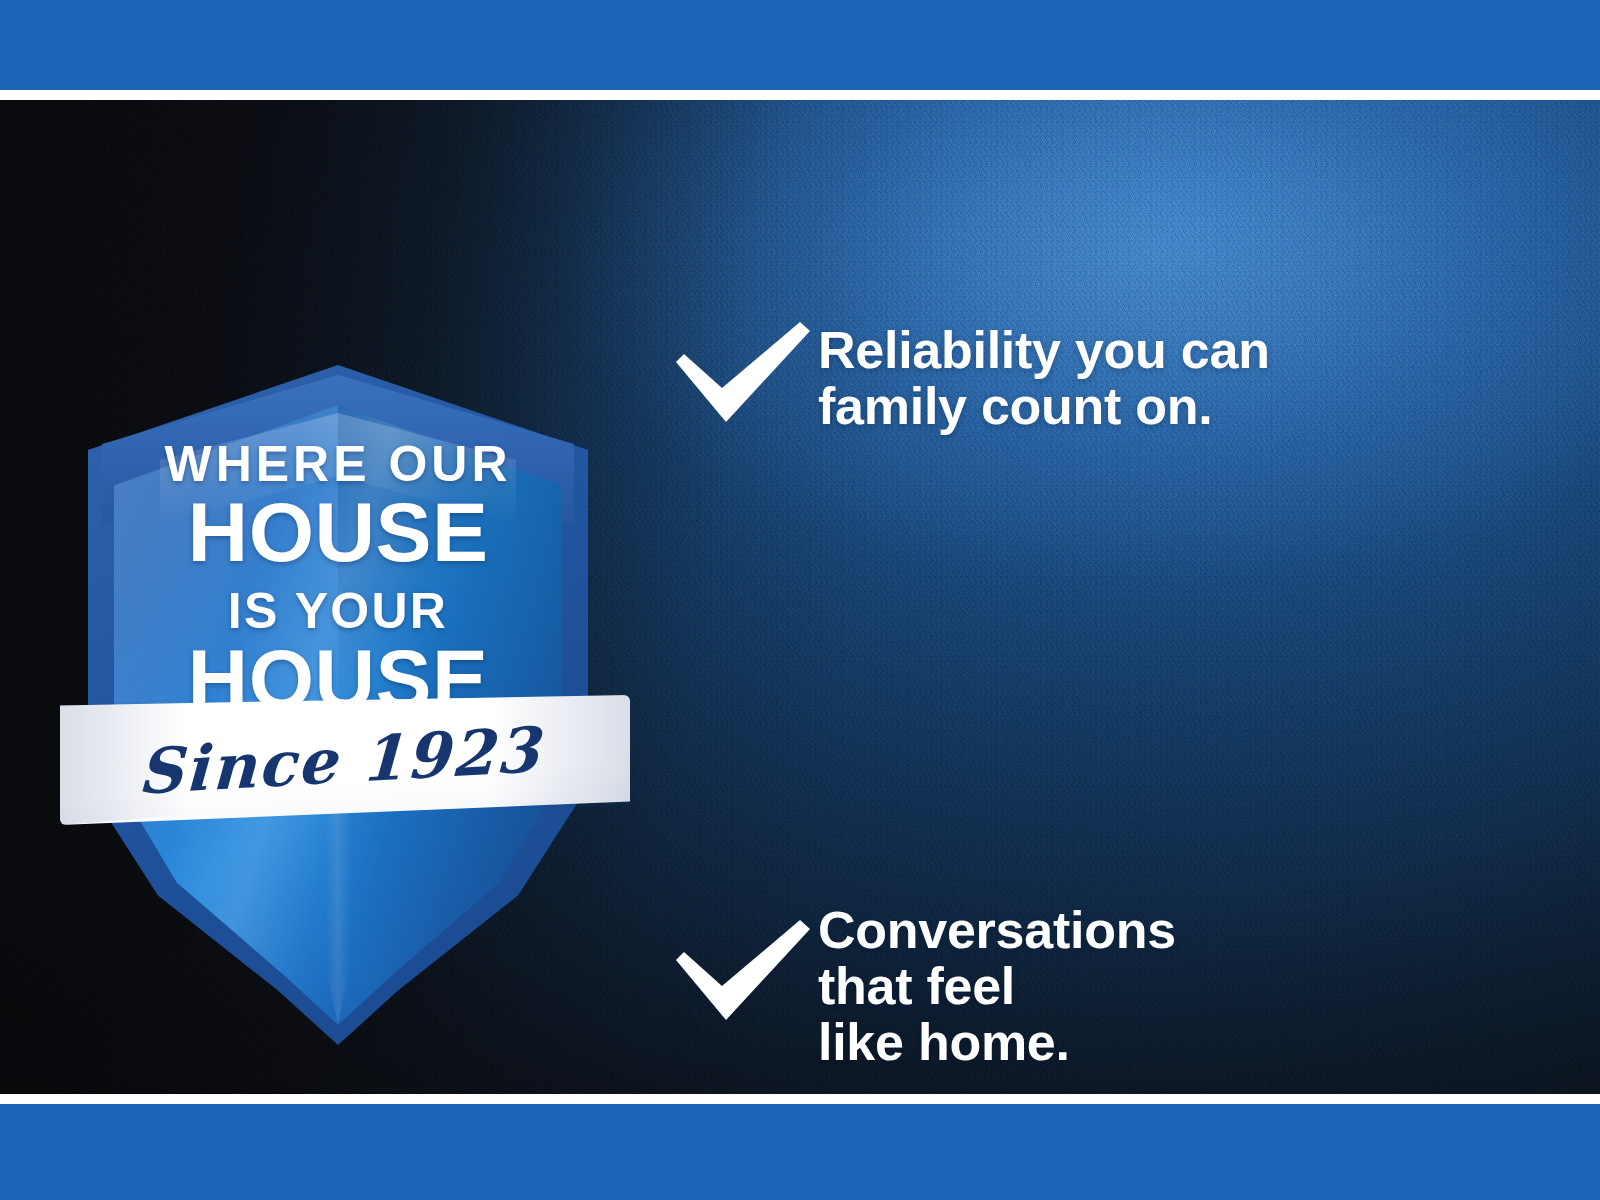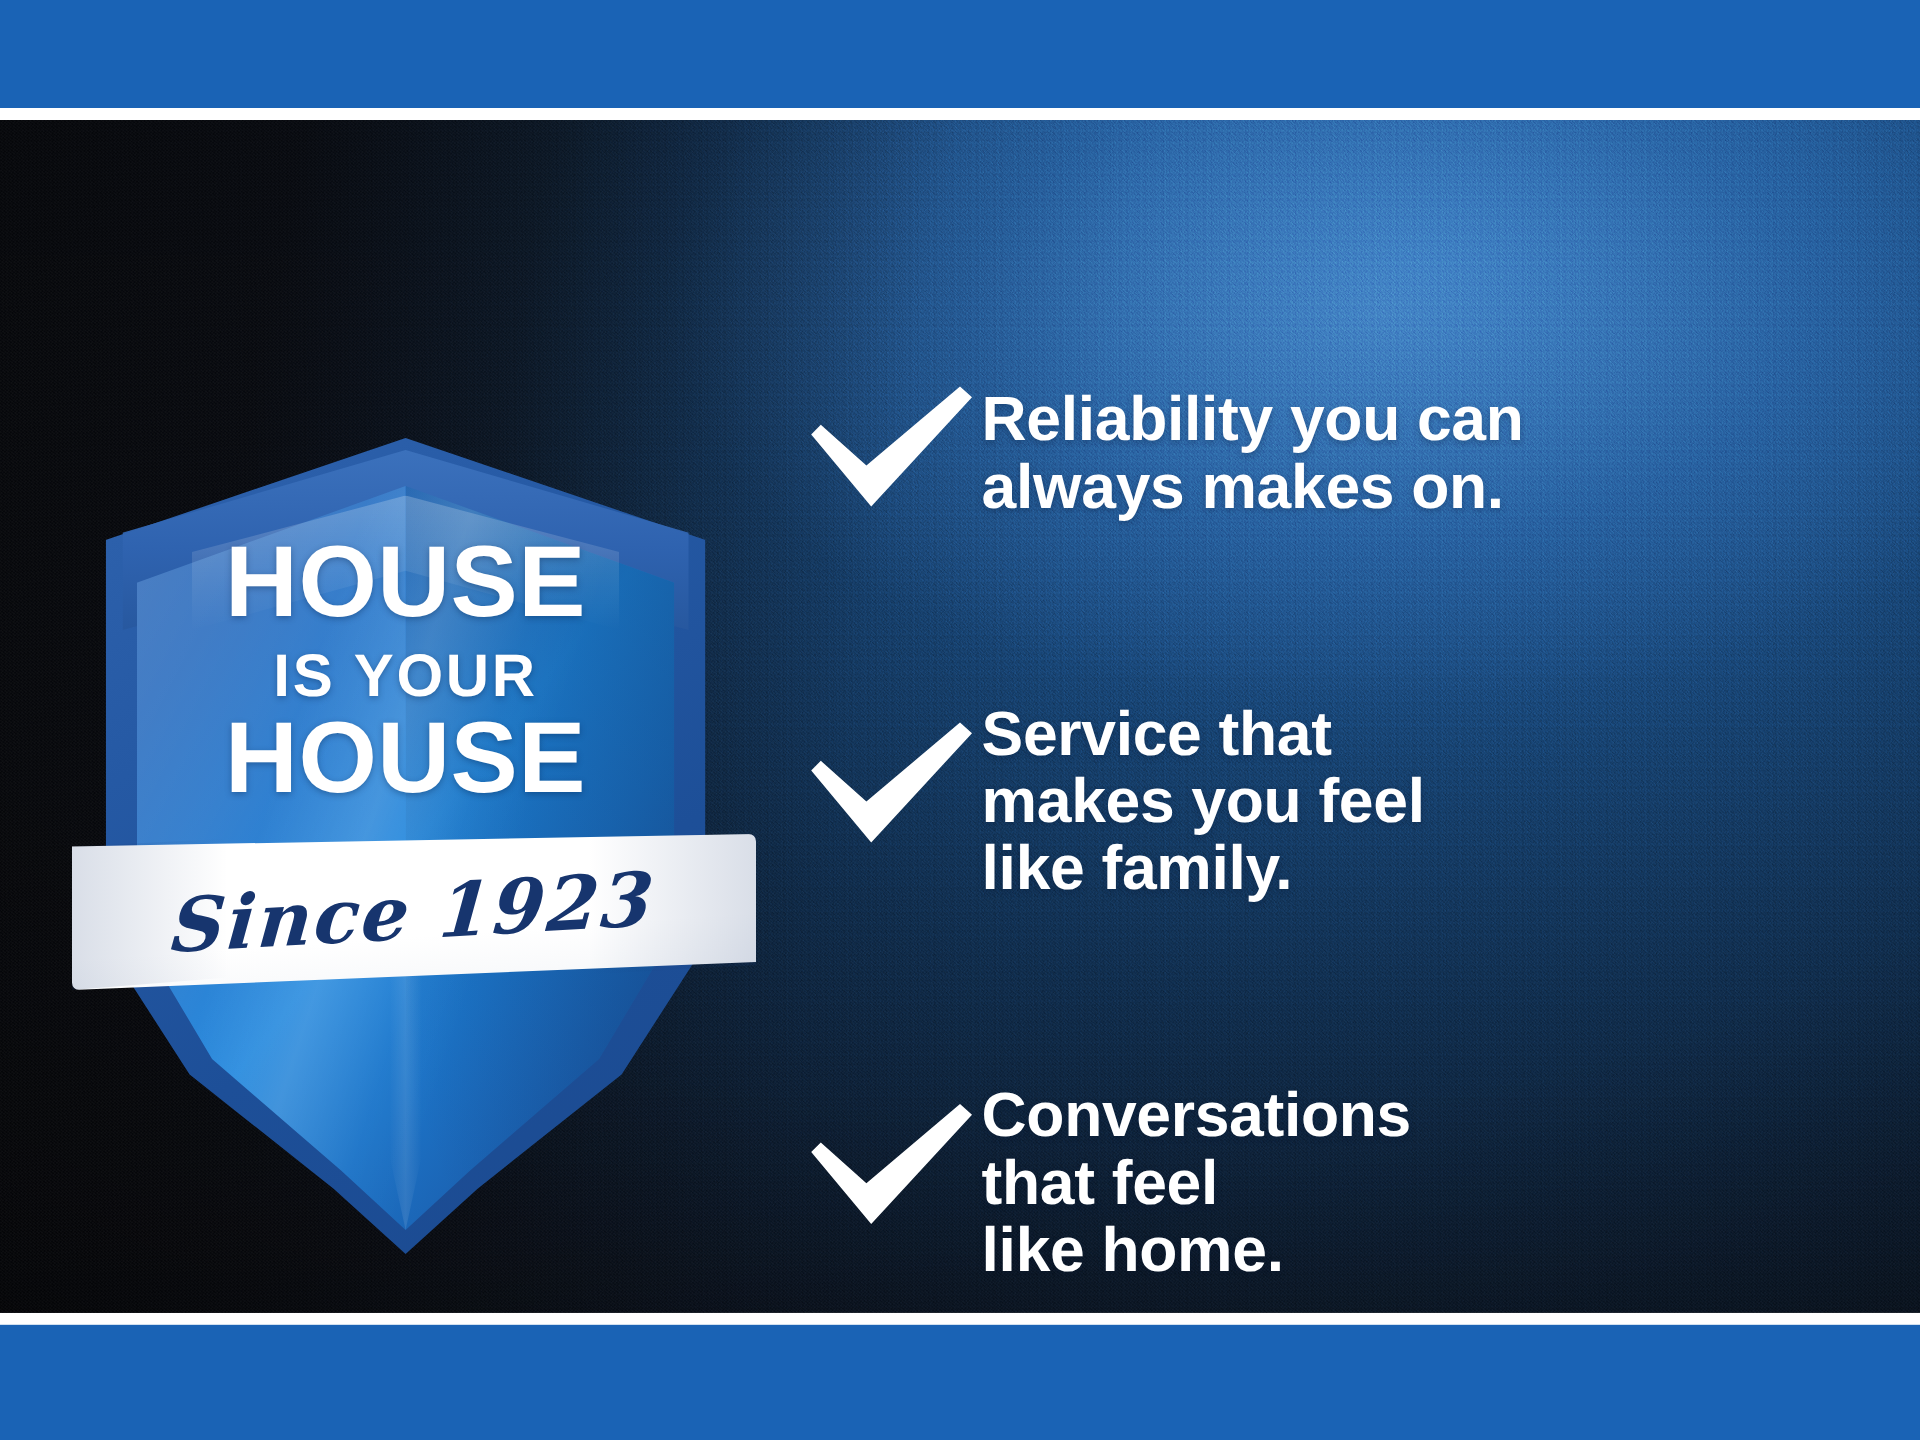--- a/index.html
+++ b/index.html
@@ -327,20 +327,21 @@
         <div class="shield-layer shield-rimtop"></div>
         <div class="shield-layer shield-face"></div>
         <div class="shield-layer shield-facet-a"></div>
         <div class="shield-layer shield-facet-b"></div>
         <div class="shield-layer shield-peak"></div>
         <div class="shield-layer shield-sheen"></div>
         <div class="shield-layer shield-crease"></div>
       </div>
 
       <div class="shield-text">
+        <div class="st-line st-where">WHERE OUR</div>
         <div class="st-line st-house1">HOUSE</div>
         <div class="st-line st-isyour">IS YOUR</div>
         <div class="st-line st-house2">HOUSE</div>
       </div>
 
       <div class="ribbon">
         <div class="ribbon-band"></div>
         <div class="ribbon-shade-l"></div>
         <div class="ribbon-shade-r"></div>
         <div class="ribbon-text">
@@ -353,36 +354,24 @@
     <div class="bullets">
 
       <div class="bullet bullet-1">
         <div class="check">
           <svg width="150" height="110" viewBox="0 0 150 110" aria-hidden="true">
             <path d="M8 44 L16 36 L54 70 L132 4 L142 13 L58 104 Z" fill="#ffffff"></path>
           </svg>
         </div>
         <div class="bullet-text">
           <span class="ln">Reliability you can</span>
-          <span class="ln">always makes on.</span>
-        </div>
-      </div>
-
-      <div class="bullet bullet-2">
-        <div class="check">
-          <svg width="150" height="110" viewBox="0 0 150 110" aria-hidden="true">
-            <path d="M8 44 L16 36 L54 70 L132 4 L142 13 L58 104 Z" fill="#ffffff"></path>
-          </svg>
-        </div>
-        <div class="bullet-text">
-          <span class="ln">Service that</span>
-          <span class="ln">makes you feel</span>
-          <span class="ln">like family.</span>
-        </div>
-      </div>
+          <span class="ln">family count on.</span>
+        </div>
+      </div>
+
 
       <div class="bullet bullet-3">
         <div class="check">
           <svg width="150" height="110" viewBox="0 0 150 110" aria-hidden="true">
             <path d="M8 44 L16 36 L54 70 L132 4 L142 13 L58 104 Z" fill="#ffffff"></path>
           </svg>
         </div>
         <div class="bullet-text">
           <span class="ln">Conversations</span>
           <span class="ln">that feel</span>

